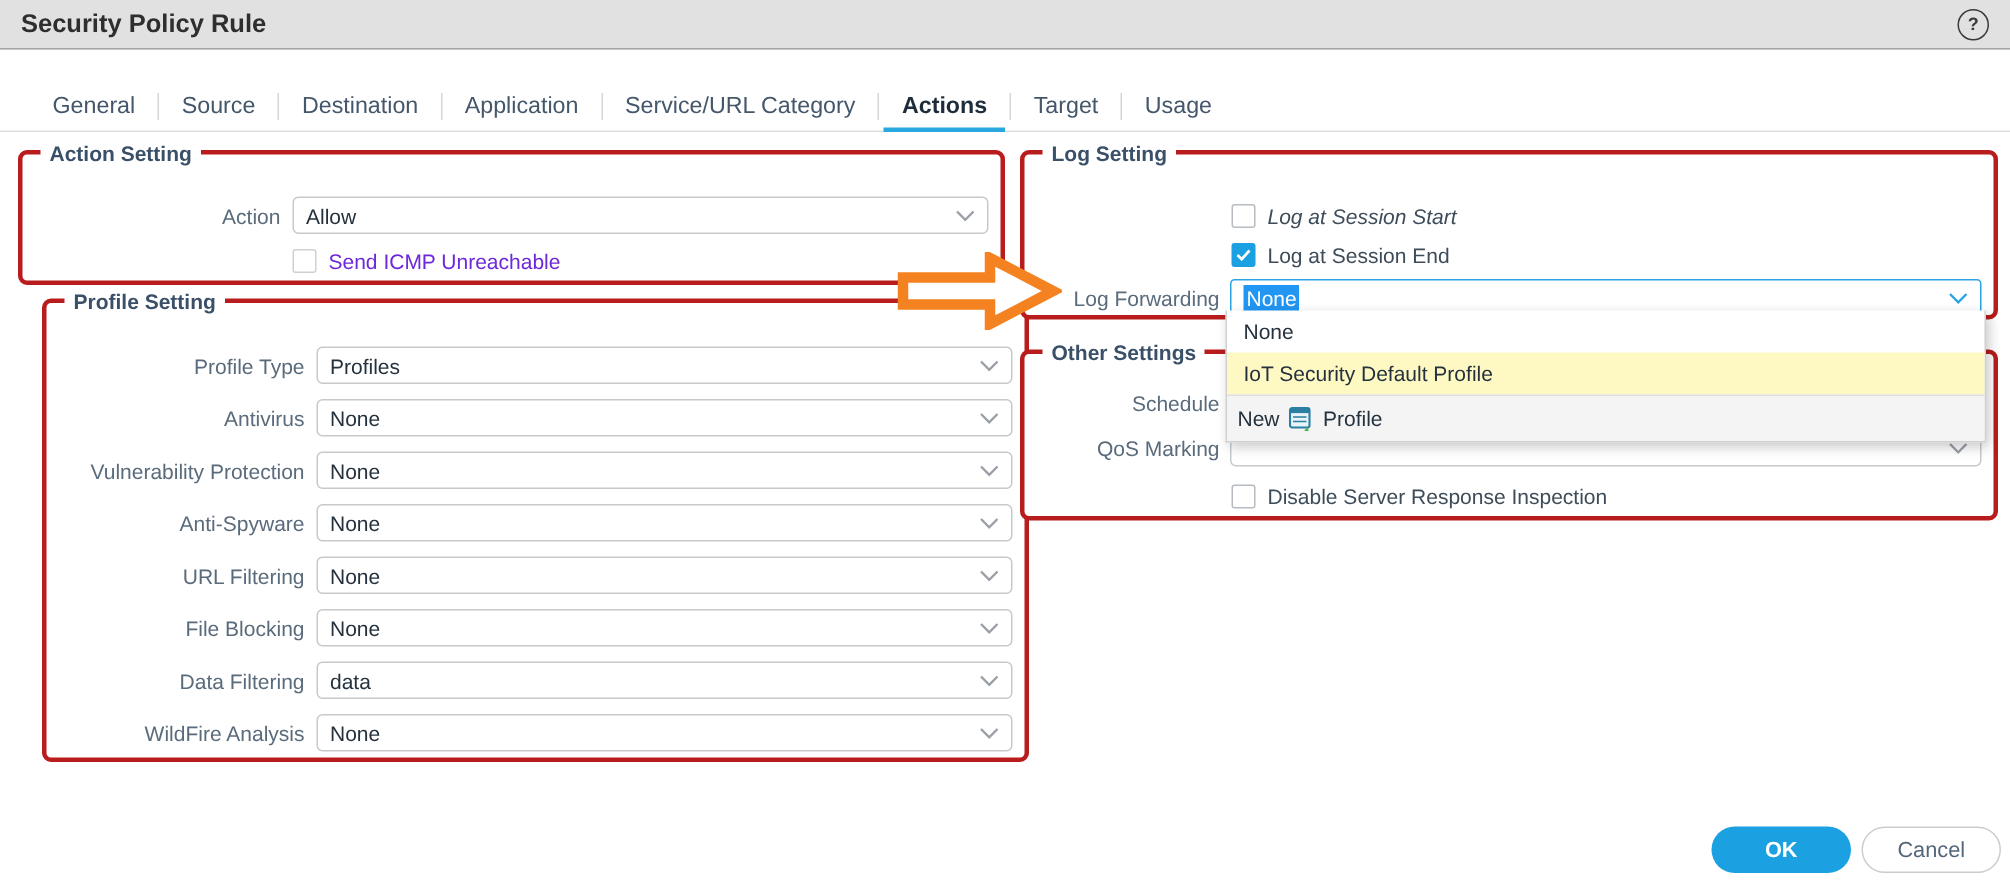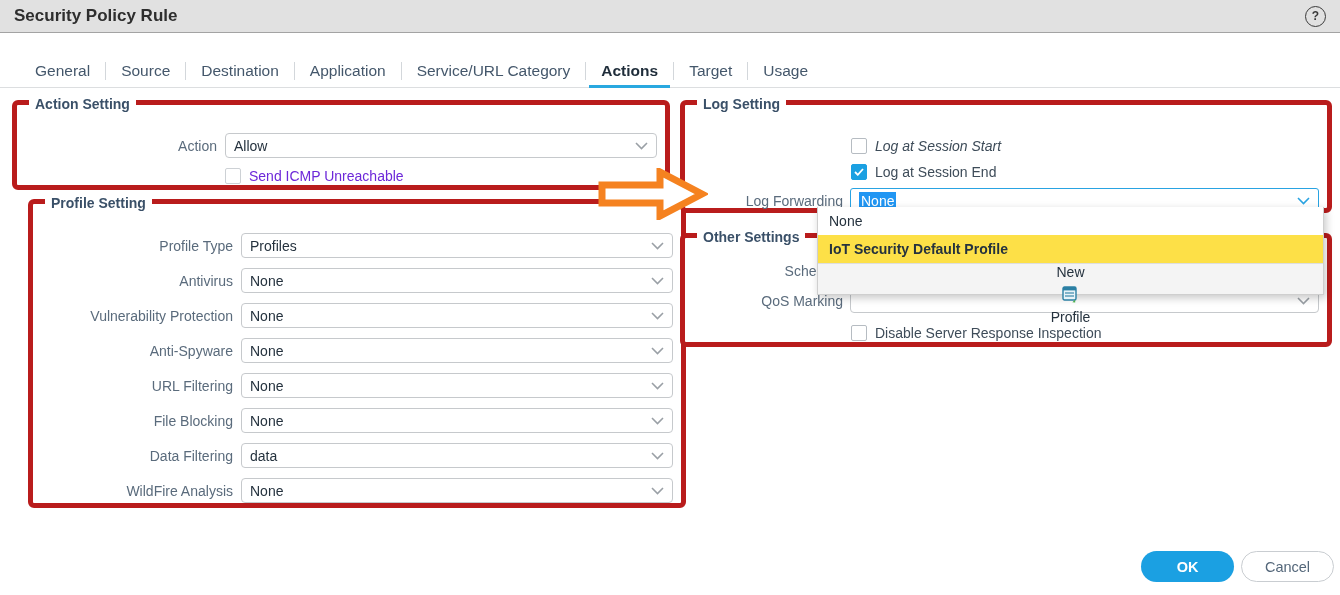--- a/index.html
+++ b/index.html
@@ -17,21 +17,21 @@
   
   .tabbar{position:absolute;left:0;top:55px;width:1340px;height:33px;box-sizing:border-box;
           border-bottom:1px solid #DCDEE0;display:flex;align-items:center;padding-left:35px;}
   .tab{position:relative;height:100%;display:flex;align-items:center;font-size:15.5px;
        color:#44576B;cursor:pointer;white-space:nowrap;}
   .tab.active{font-weight:bold;color:#1F2D3A;}
   .tab.active::after{content:"";position:absolute;left:-12px;right:-12px;bottom:-1px;height:3px;background:#29A8E0;}
   .tabsep{width:1px;height:18px;background:#D3D7DB;margin:0 15px;}
 
   
-  .panel{position:absolute;border:5px solid #b91c1c;border-radius:6px;background:#fff;box-sizing:border-box;padding-left:28px;}
+  .panel{position:absolute;border:3px solid #b91c1c;border-radius:6px;background:#fff;box-sizing:border-box;}
   .legend{position:absolute;top:-9px;left:12px;background:#fff;padding:0 6px;
           font-size:14px;font-weight:bold;color:#3A5068;white-space:nowrap;}
 
   
   .frow{display:flex;align-items:center;height:25px;margin-bottom:10px;}
   .flabel{flex:none;text-align:right;margin-right:8px;color:#5A6B7C;font-size:14px;white-space:nowrap;}
   .w172{width:172px;} .w130{width:130px;}
   .fselect{flex:1;height:25px;margin-right:8px;border:1px solid #C6C9CC;border-radius:4px;
            background:#fff;display:flex;align-items:center;justify-content:space-between;
            padding:0 8px;box-sizing:border-box;font-size:14px;color:#25323E;cursor:pointer;}
@@ -50,23 +50,23 @@
   .combo-focus{flex:1;height:25px;border:1px solid #29A3E2;border-radius:3px;background:#fff;
                display:flex;align-items:center;justify-content:space-between;padding:0 8px;
                box-sizing:border-box;font-size:14px;cursor:text;}
   .selhl{background:#2196F3;color:#fff;padding:1px 2px;}
 
   
   .dropdown{position:absolute;left:817px;top:207px;width:507px;background:#fff;
             border:1px solid #CFCFCF;border-top:none;box-shadow:2px 3px 8px rgba(0,0,0,.22);
             z-index:20;box-sizing:border-box;}
   .opt{height:28px;display:flex;align-items:center;padding:0 11px;font-size:14px;color:#25323E;cursor:pointer;}
-  .opt.hl{background:#fde047;font-weight:bold;}
+  .opt.hl{background:#fef9c3;}
   .ddfooter{height:30px;background:#F4F4F4;border-top:1px solid #DEDEDE;display:flex;
-            align-items:center;gap:6px;padding:0 7px;font-size:14px;color:#25323E;cursor:pointer;flex-direction:column;}
+            align-items:center;gap:6px;padding:0 7px;font-size:14px;color:#25323E;cursor:pointer;}
 
   
   .btn{position:absolute;top:551px;width:93px;height:31px;border-radius:16px;display:flex;
        align-items:center;justify-content:center;font-size:14.5px;cursor:pointer;box-sizing:border-box;}
   .btn-ok{left:1141px;background:#1BA0E2;color:#fff;font-weight:bold;}
   .btn-cancel{left:1241px;background:#fff;border:1px solid #C9CDD1;color:#54677A;}
 
   
   .anno{position:absolute;left:596px;top:168px;z-index:15;}
 </style>

